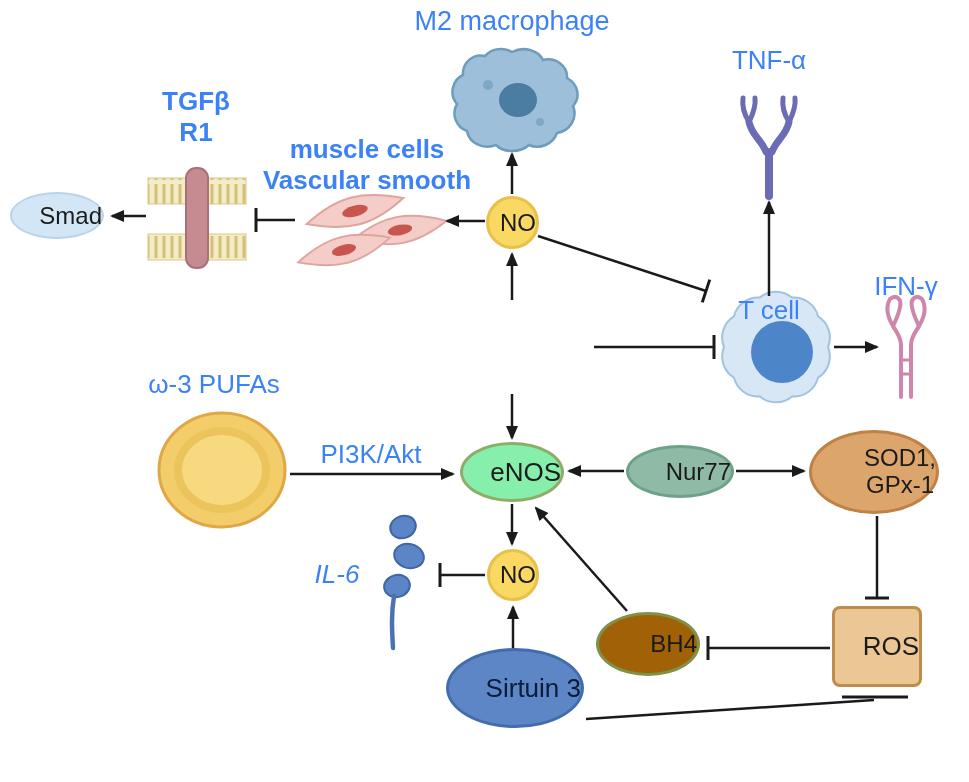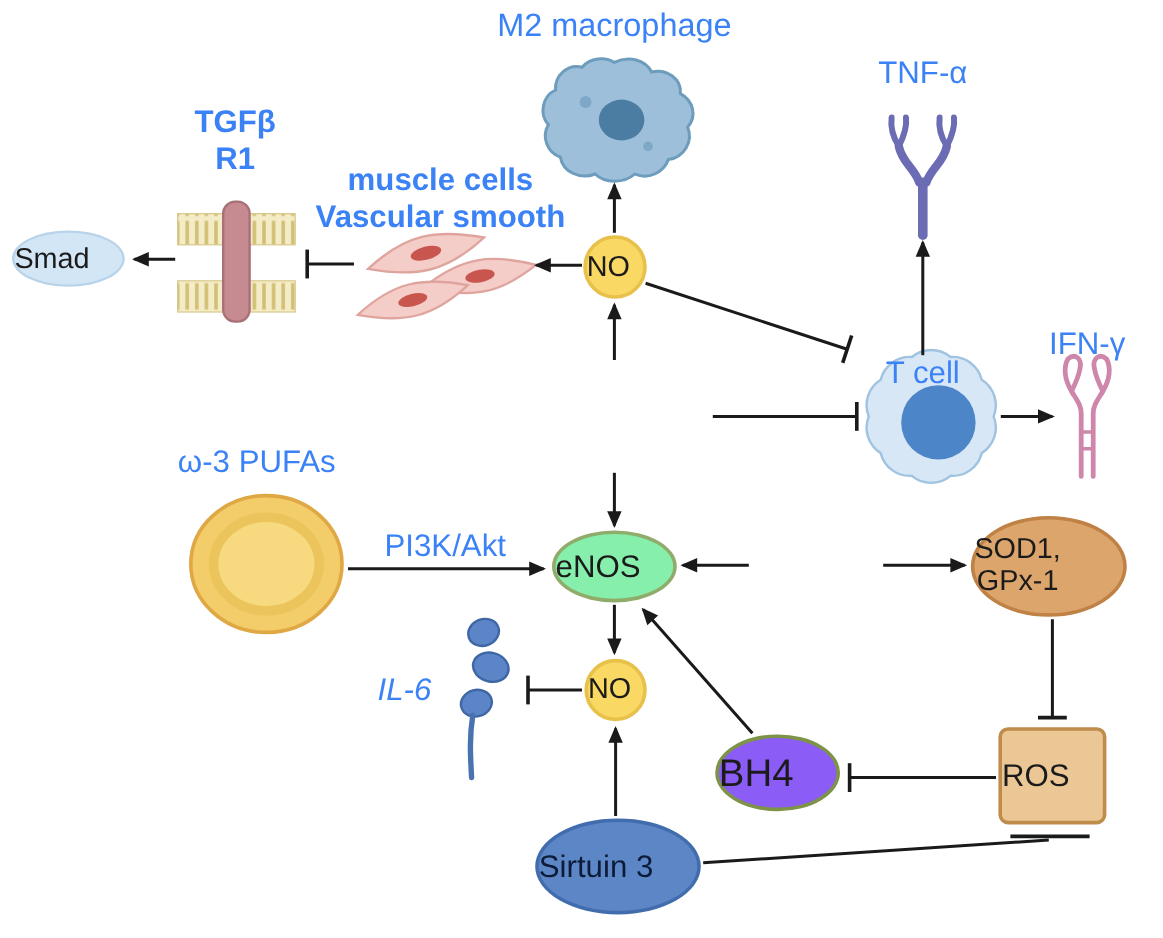--- a/index.html
+++ b/index.html
@@ -2,40 +2,40 @@
 <html><head>
 <meta charset="utf-8">
 <style>
   html,body{margin:0;padding:0;background:#ffffff;}
   .canvas{
     position:relative;width:969px;height:782px;background:#ffffff;
     font-family:"Liberation Sans", sans-serif;color:#1b1b1b;overflow:hidden;
   }
   .layer{position:absolute;left:0;top:0;}
   .node{
-    position:absolute;display:flex;align-items:center;justify-content:flex-start;
+    position:absolute;display:flex;align-items:center;justify-content:flex-end;
     text-align:center;color:#1b1b1b;box-sizing:border-box;
   }
   .ellipse{border-radius:50%;}
   .lbl{
     position:absolute;transform:translateX(-50%);text-align:center;
     color:#3b82f6;font-size:26px;line-height:1.18;white-space:nowrap;
   }
   .lbl span{display:block;font-weight:bold;}
 
   #smad{left:10px;top:192px;width:94px;height:47px;background:#d3e6f5;border:2px solid #b9d4ea;font-size:24px;}
   #no-top{left:486px;top:196px;width:53px;height:53px;background:#f9d863;border:3px solid #e8c14a;font-size:24px;}
   #arg{left:432px;top:302px;width:160px;height:90px;background:#f9d863;border:3px solid #e8c14a;font-size:28px;}
   #enos{left:460px;top:442px;width:104px;height:60px;background:#86efac;border:3px solid #90ac6b;font-size:26px;}
   #nur77{left:626px;top:445px;width:108px;height:53px;background:#8fbaa5;border:3px solid #6fa189;font-size:24px;}
   #sod{left:809px;top:430px;width:130px;height:84px;background:#dba56c;border:3px solid #c08145;font-size:24px;line-height:1.12;}
   #no-bottom{left:487px;top:549px;width:52px;height:52px;background:#f9d863;border:3px solid #e8c14a;font-size:24px;}
-  #bh4{left:596px;top:612px;width:104px;height:64px;background:#8b5cf6;border:3px solid #7d9347;font-size:32px;}
+  #bh4{left:596px;top:612px;width:104px;height:64px;background:#a16207;border:3px solid #7d9347;font-size:24px;}
   #ros{left:832px;top:606px;width:90px;height:81px;background:#eac795;border:3px solid #bf8c4c;border-radius:8px;font-size:26px;}
-  #sirtuin3{left:446px;top:682px;width:138px;height:80px;background:#5d86c6;border:3px solid #416cae;font-size:26px;color:#0c1c38;}
+  #sirtuin3{left:446px;top:648px;width:138px;height:80px;background:#5d86c6;border:3px solid #416cae;font-size:26px;color:#0c1c38;}
 
   #lbl-m2{left:512px;top:6px;font-size:27px;}
   #lbl-tnf{left:769px;top:45px;}
   #lbl-tgfb{left:196px;top:86px;}
   #lbl-vsmc{left:367px;top:134px;}
   #lbl-tcell{left:769px;top:255px;margin-top:40px;}
   #lbl-ifng{left:906px;top:271px;}
   #lbl-pufas{left:214px;top:369px;}
   #lbl-pi3k{left:371px;top:439px;}
   #lbl-il6{left:337px;top:559px;font-style:italic;}
@@ -145,20 +145,23 @@
 
   <div class="node ellipse" id="smad">
     <span>Smad</span>
   </div>
   <div class="node ellipse" id="no-top">
     <span>NO</span>
   </div>
   <div class="node ellipse" id="enos">
     <span>eNOS</span>
   </div>
+  <div class="node ellipse" id="nur77">
+    <span>Nur77</span>
+  </div>
   <div class="node ellipse" id="sod">
     <span>
       <span style="display:block">SOD1,</span>
       <span style="display:block">GPx-1</span>
     </span>
   </div>
   <div class="node ellipse" id="no-bottom">
     <span>NO</span>
   </div>
   <div class="node ellipse" id="bh4">

